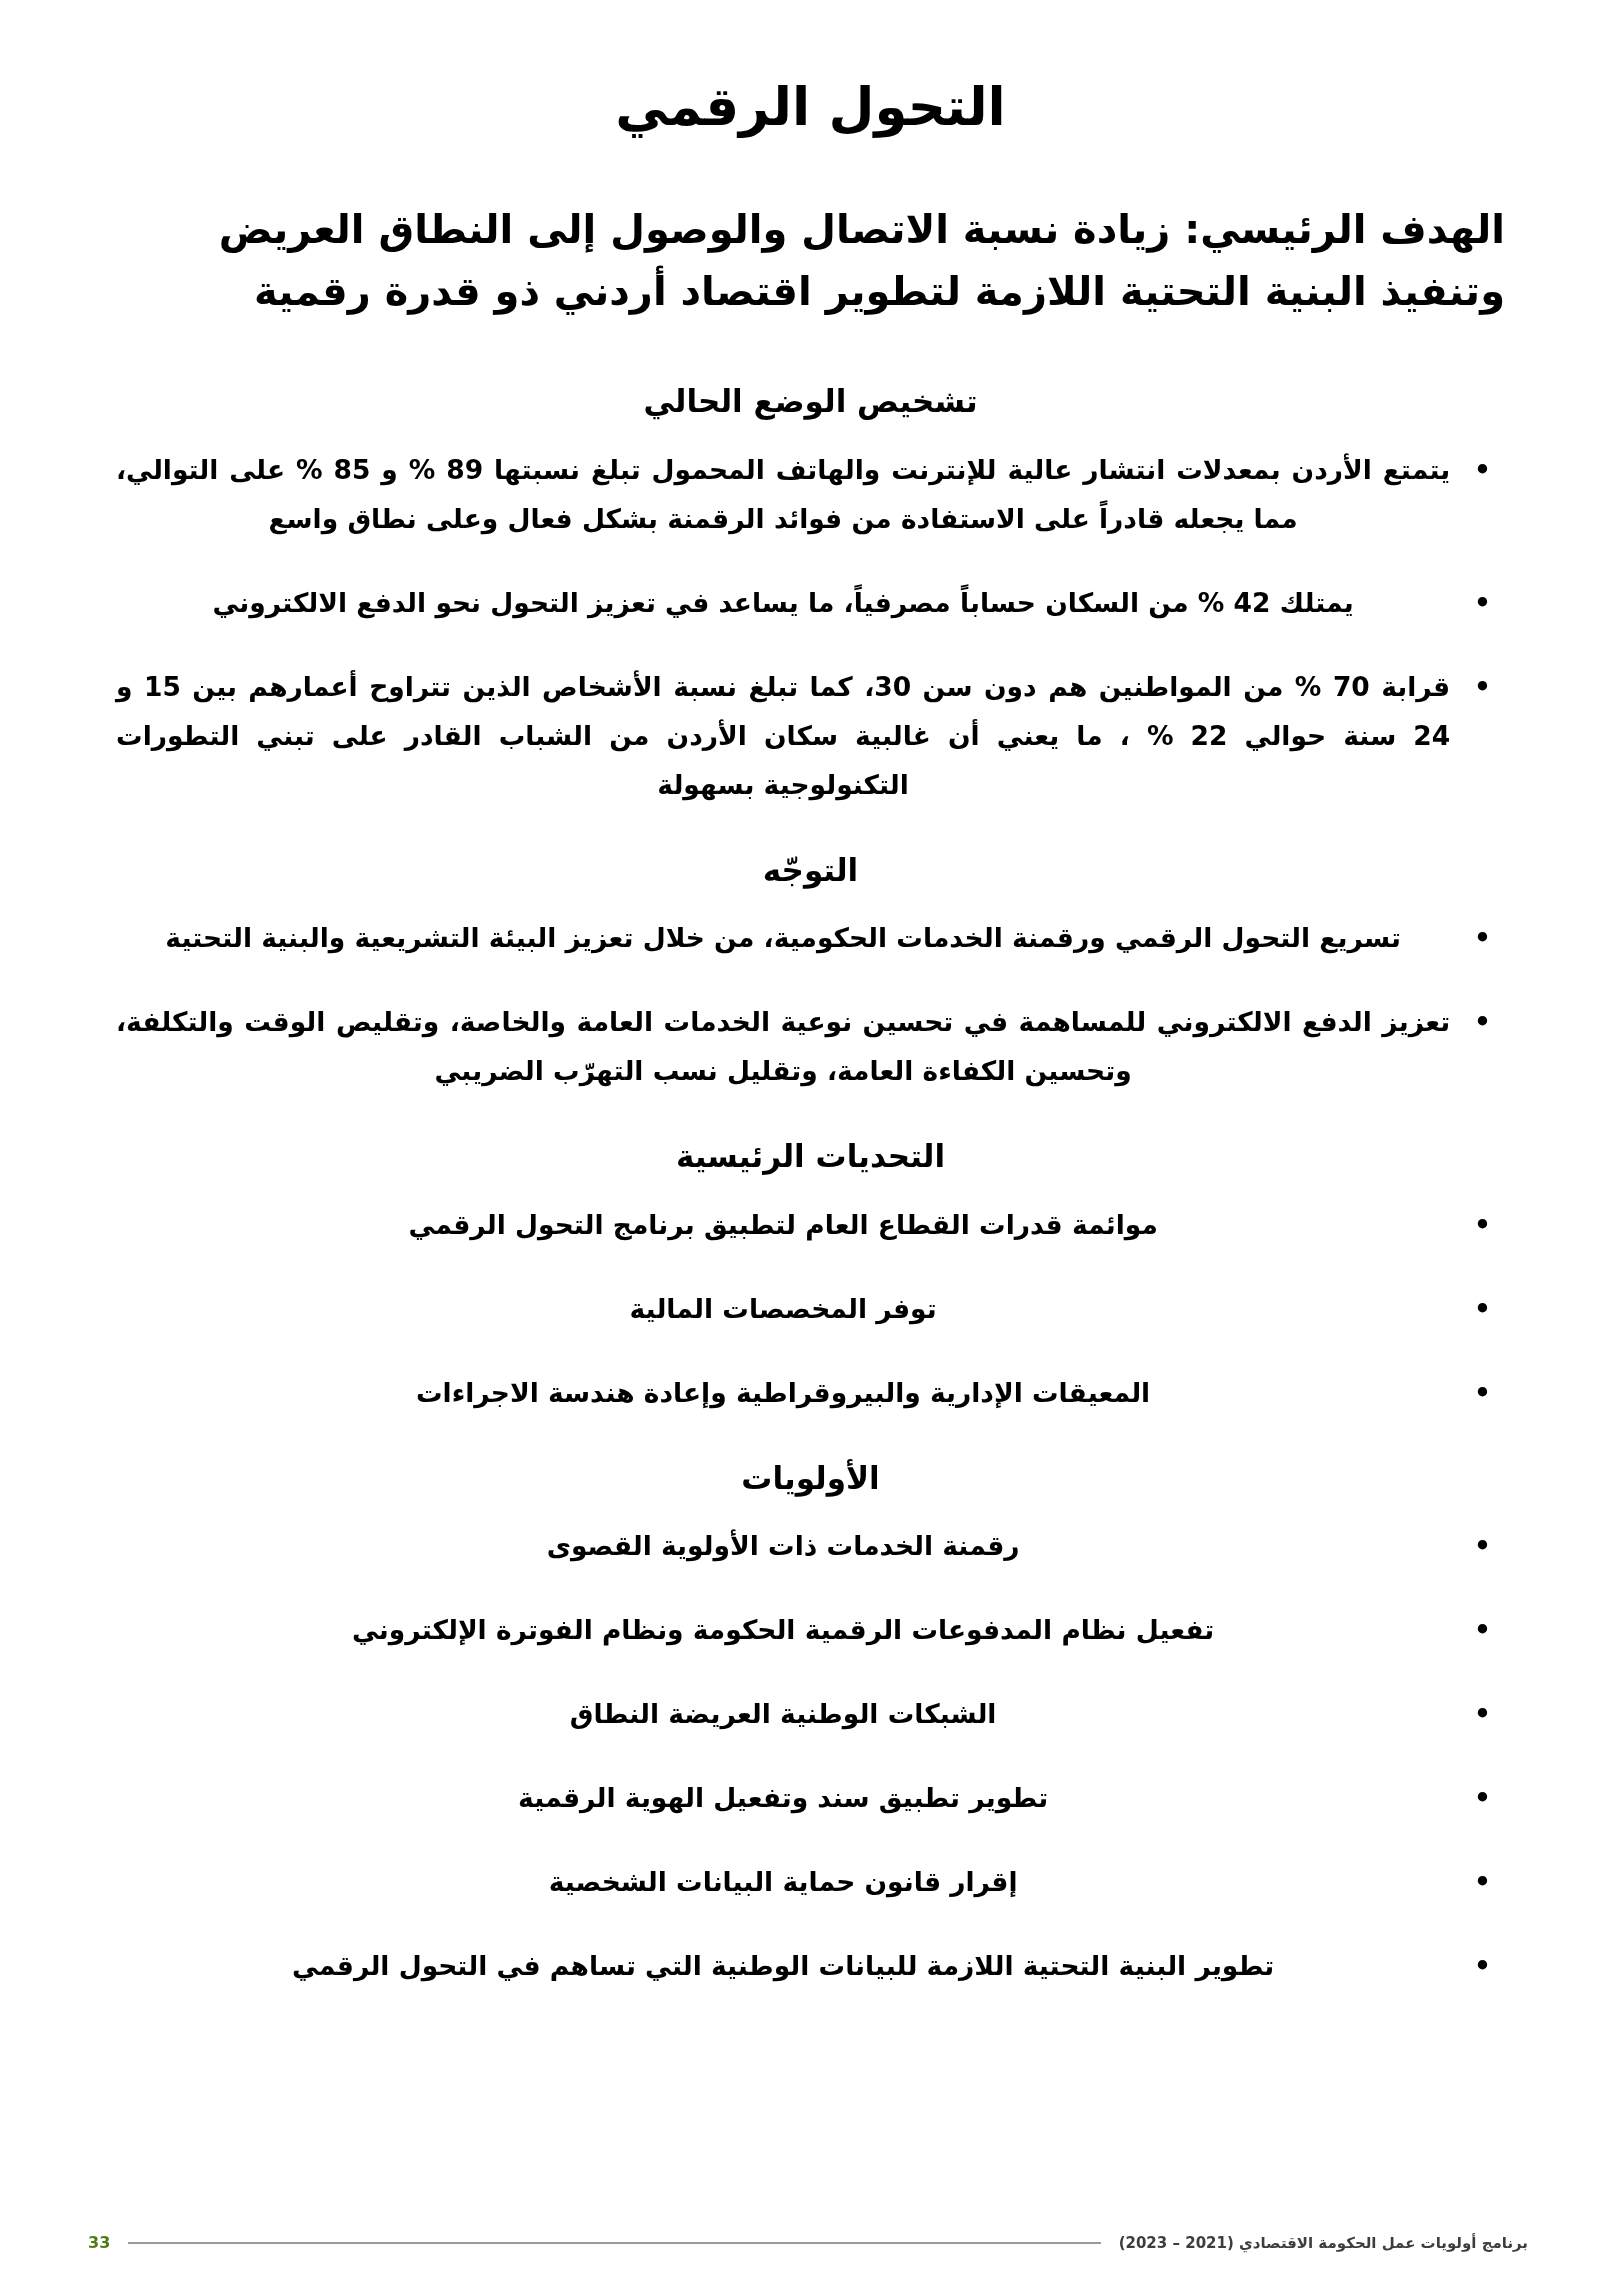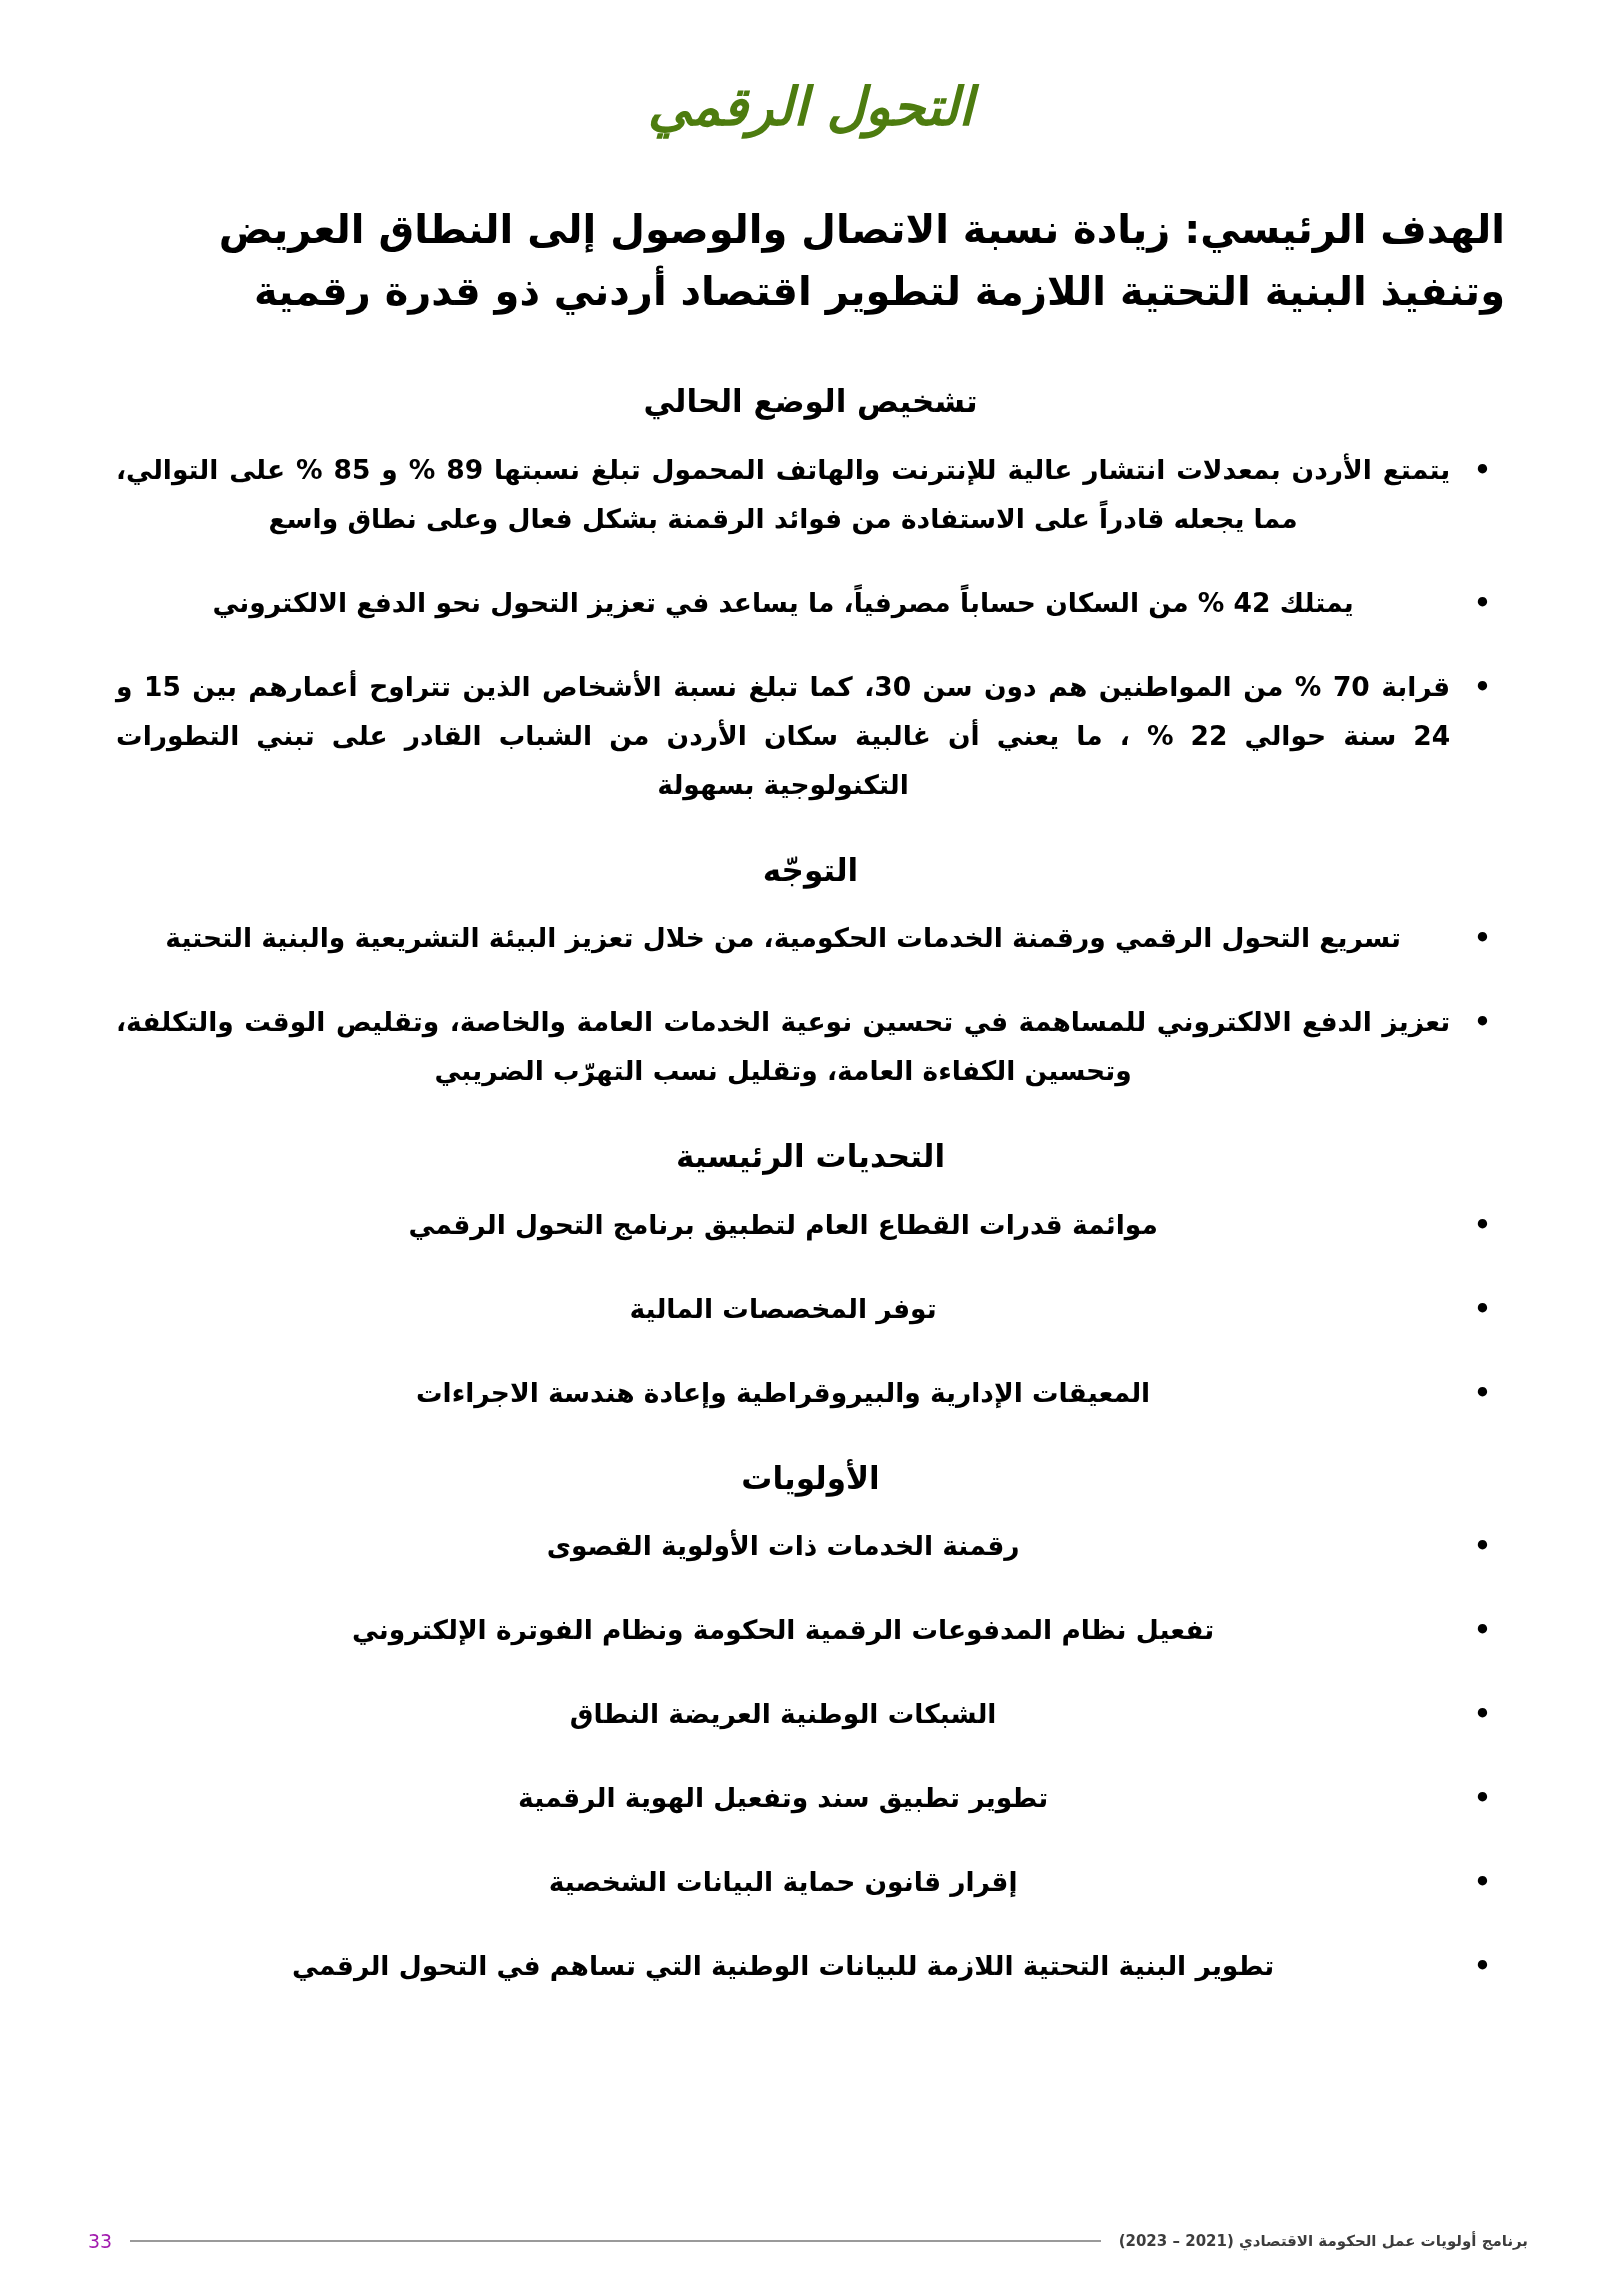--- a/index.html
+++ b/index.html
@@ -19,24 +19,23 @@
 
   .page {
     direction: rtl;
     padding: 76px 116px 0 116px;
   }
 
   .doc-title {
     text-align: center;
     font-size: 53px;
     font-weight: bold;
-    color: #4d7c0f;
+    color: #000000;
     margin-bottom: 61px;
     letter-spacing: 0.5px;
-    font-style: italic;
   }
 
   .main-goal {
     text-align: right;
     font-size: 40px;
     font-weight: bold;
     line-height: 1.55;
     color: #000000;
     margin-bottom: 61px;
     margin-top: 43px;
@@ -87,23 +86,23 @@
     left: 88px;
     right: 93px;
     bottom: 41px;
     display: flex;
     direction: ltr;
     align-items: center;
     gap: 17.6px;
   }
 
   .footer .page-number {
-    font-size: 19px;
-    font-weight: normal;
-    color: #a21caf;
+    font-size: 16px;
+    font-weight: bold;
+    color: #4d7c0f;
   }
 
   .footer .rule {
     flex: 1;
     border-top: 2px solid #9a9a9a;
     height: 0;
   }
 
   .footer .program {
     direction: rtl;

